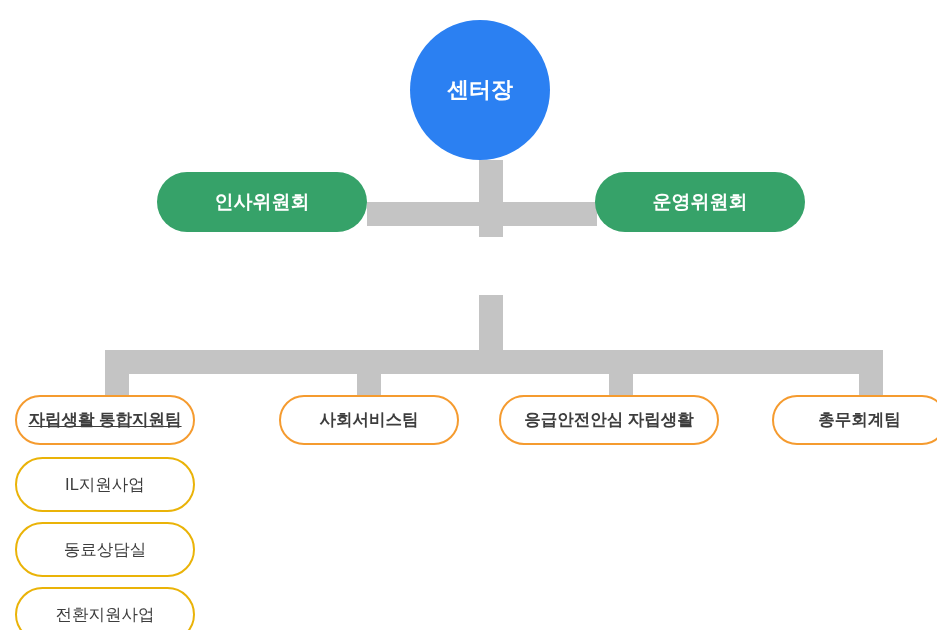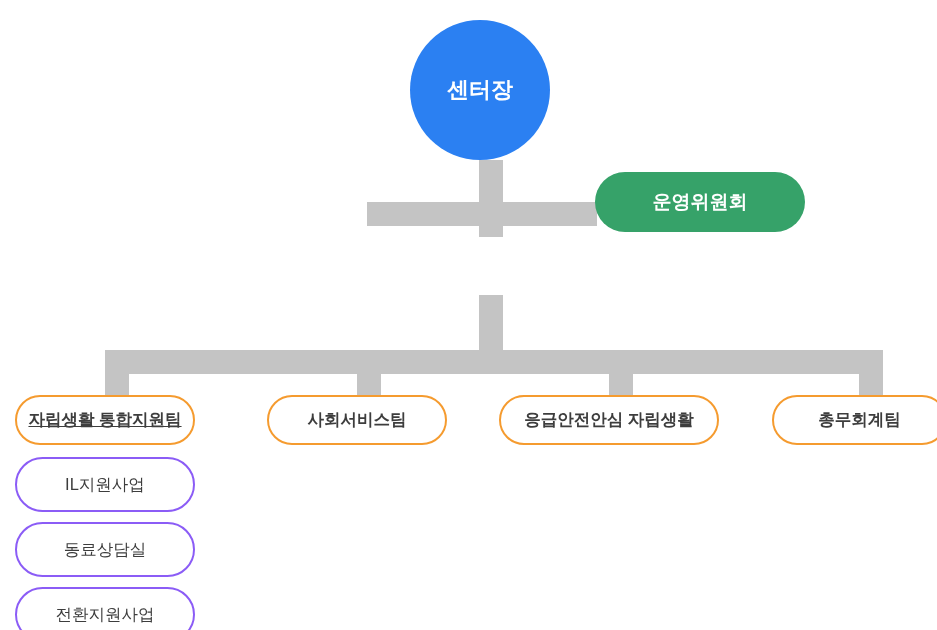--- a/index.html
+++ b/index.html
@@ -55,29 +55,29 @@
   .team {
     top: 383px;
     height: 50px;
     border-radius: 25px;
     background: #ffffff;
     border: 2px solid #f59b2f;
     color: #3d3d3d;
     font-size: 16.5px; font-weight: 600;
   }
   .team.t1 { left: 3px;   width: 180px; text-decoration: underline; }
-  .team.t2 { left: 255px; width: 180px; text-align: center; }
+  .team.t2 { left: 267px; width: 180px; text-align: center; }
   .team.t3 { left: 487px; width: 220px; }
   .team.t4 { left: 760px; width: 175px; }
   .sub {
     left: 3px;
     width: 180px; height: 55px;
     border-radius: 27.5px;
     background: #ffffff;
-    border: 2px solid #8b5cf6;
+    border: 2px solid #eab308;
     color: #3d3d3d;
     font-size: 16.5px; font-weight: 500;
   }
   .sub.s1 { top: 445px; }
   .sub.s2 { top: 510px; }
   .sub.s3 { top: 575px; font-family: Liberation Mono, monospace; }
 </style>
 </head>
 <body>
 
@@ -89,20 +89,23 @@
   <div class="line h" style="left:93px;  top:338px; width:755px;"></div>
   <div class="line v" style="left:93px;  top:338px; height:45px;"></div>
   <div class="line v" style="left:345px; top:338px; height:45px;"></div>
   <div class="line v" style="left:597px; top:338px; height:45px;"></div>
   <div class="line v" style="left:847px; top:338px; height:45px;"></div>
 
   <div class="node circle-node">
     <span>센터장</span>
   </div>
 
+  <div class="node committee left">
+    <span>인사위원회</span>
+  </div>
   <div class="node committee right">
     <span>운영위원회</span>
   </div>
 
 
   <div class="node team t1">
     <span>자립생활 통합지원팀</span>
   </div>
   <div class="node team t2">
     <span>사회서비스팀</span>

